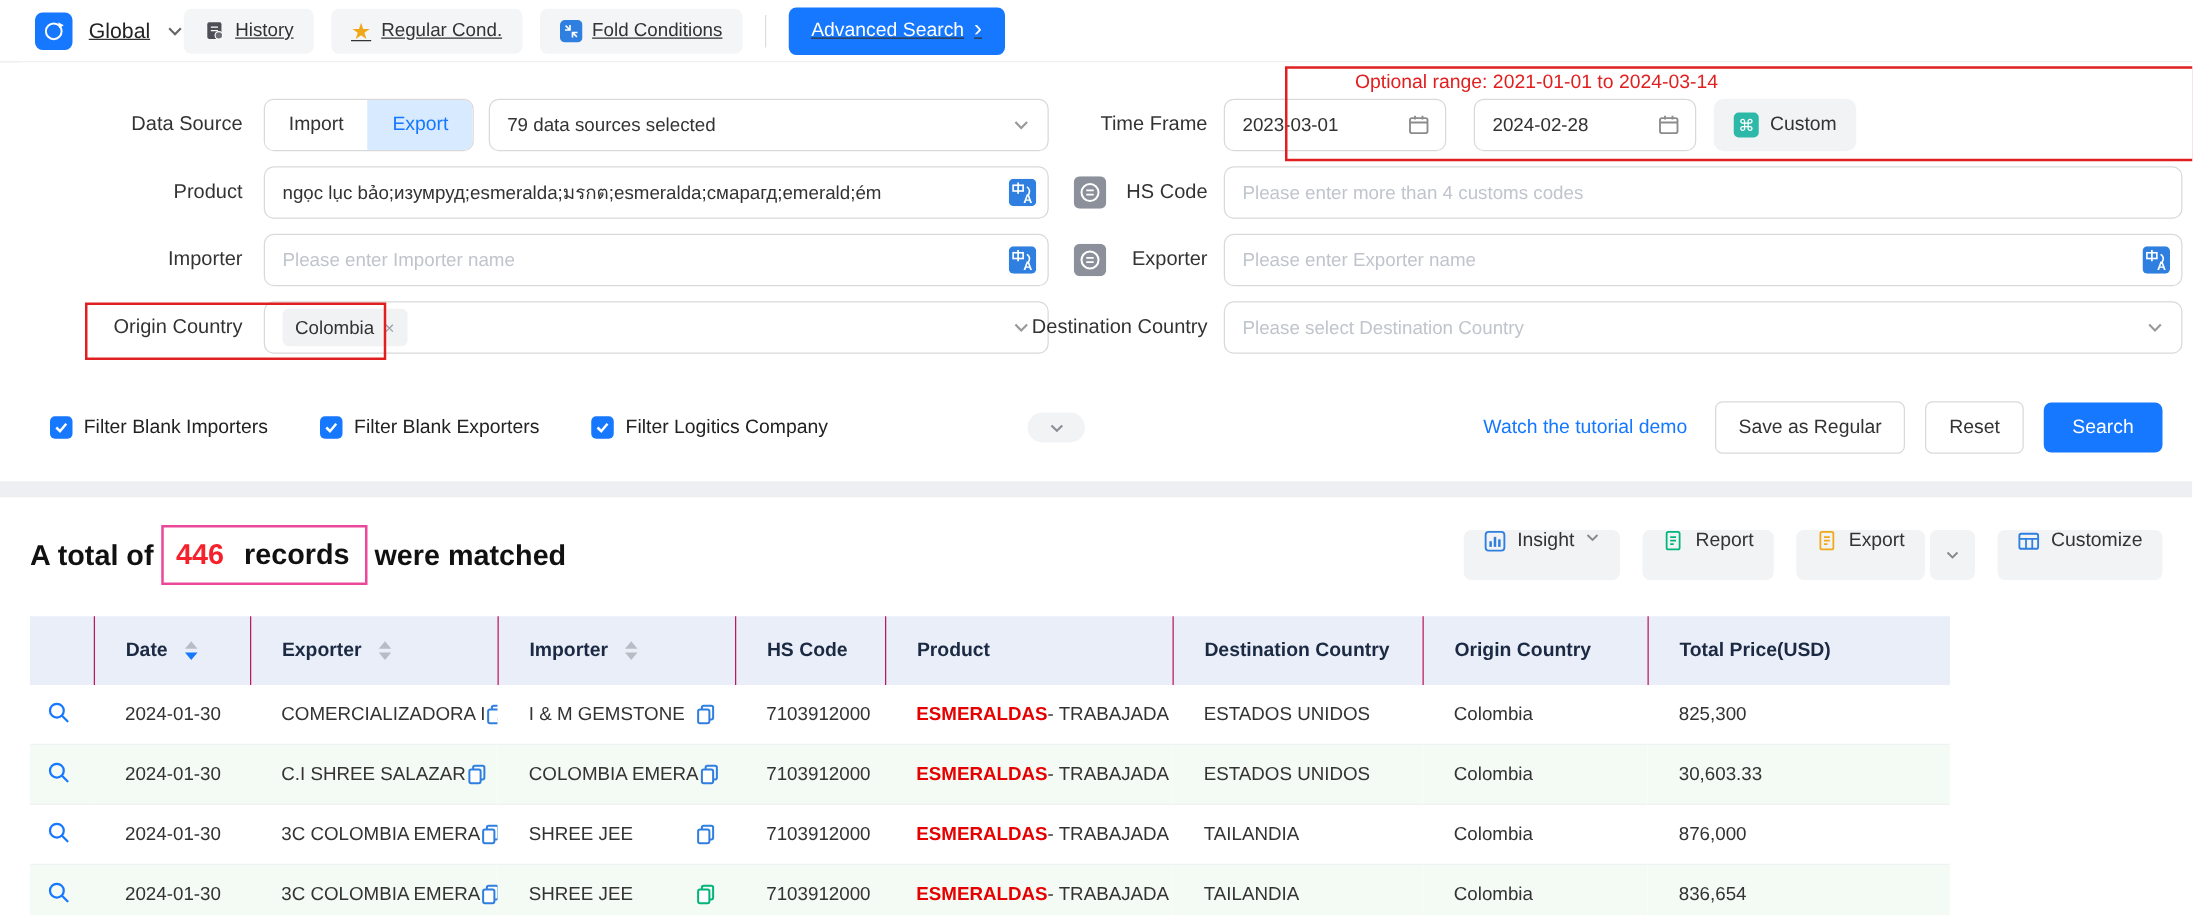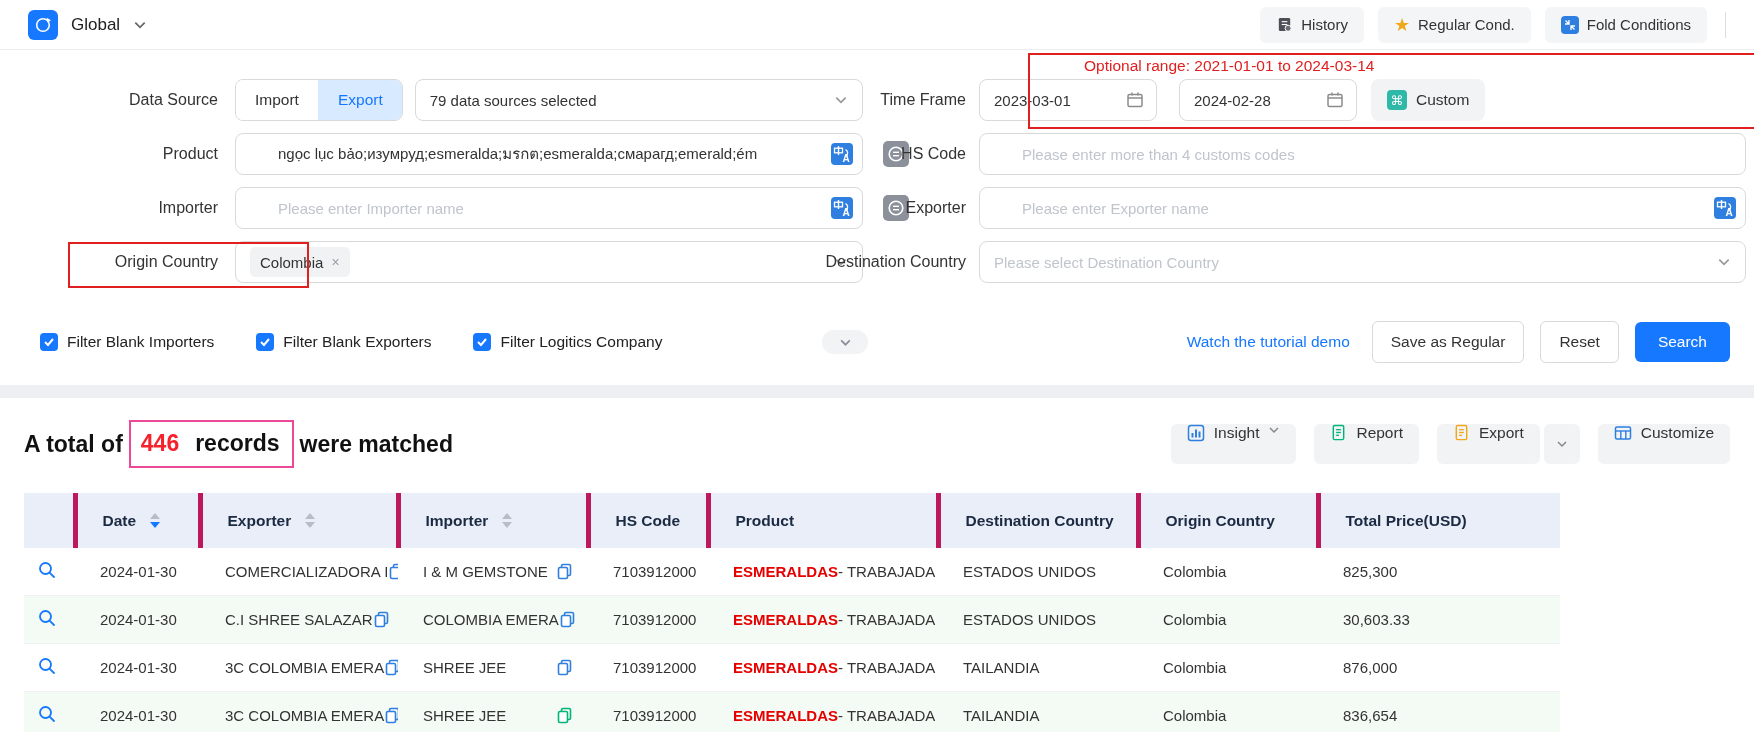--- a/index.html
+++ b/index.html
@@ -1,45 +1,45 @@
 <!DOCTYPE html>
 <html><head>
 <meta charset="utf-8">
 <style>
   html,body{margin:0;padding:0;background:#fff;font-family:"Liberation Sans",sans-serif;}
   .screen{position:relative;width:1754px;height:732px;background:#fff;overflow:hidden;color:#333;}
 
   
   .topbar{position:absolute;top:0;left:0;right:0;height:50px;border-bottom:1px solid #ececec;
-    display:flex;align-items:center;justify-content:space-between;padding:0 24px 0 28px;box-sizing:border-box;background:#fff;}
+    display:flex;align-items:center;justify-content:flex-start;padding:0 24px 0 28px;box-sizing:border-box;background:#fff;text-decoration:underline;}
   .brand{display:flex;align-items:center;gap:13px;}
   .logo{width:30px;height:30px;border-radius:6px;background:#1677ff;display:flex;align-items:center;justify-content:center;flex:none;}
   .brand-name{font-size:17px;color:#222;}
   .tb-right{display:flex;align-items:center;gap:14px;}
   .tb-btn{height:36px;background:#f4f5f7;border-radius:6px;display:flex;align-items:center;gap:8px;padding:0 16px;font-size:15px;color:#333;cursor:pointer;}
   .tb-divider{width:1px;height:26px;background:#ddd;margin:0 4px;}
   .adv-btn{height:38px;background:#1677ff;color:#fff;border-radius:6px;display:flex;align-items:center;gap:8px;padding:0 18px;font-size:15.5px;cursor:pointer;}
   .adv-arrow{font-size:19px;line-height:1;margin-top:-2px;}
 
   
   .form-section{position:absolute;top:50px;left:16px;right:0;height:335px;background:#fff;}
   .col-left{position:absolute;left:0;top:0;width:880px;height:240px;}
   .col-right{position:absolute;left:808px;top:0;width:946px;height:240px;}
   .frow{position:absolute;left:0;height:44px;display:flex;align-items:center;width:100%;}
   .r1{top:28px;} .r2{top:82px;} .r3{top:136px;} .r4{top:190px;}
   .flabel{flex:none;text-align:right;font-size:16px;color:#333;}
-  .col-left .flabel{width:178px;margin-left:24px;}
+  .col-left .flabel{width:178px;}
   .col-right .flabel{width:142px;}
   .ffield{margin-left:17px;position:relative;display:flex;align-items:center;}
   .col-left .ffield{width:628px;}
   .col-right .ffield{margin-left:13px;width:767px;}
 
   .inputbox{height:42px;border:1px solid #d9d9d9;border-radius:8px;box-sizing:border-box;display:flex;align-items:center;
     padding:0 14px;font-size:15px;background:#fff;position:relative;width:100%;}
-  .inputbox input{border:none;outline:none;flex:1;font:inherit;color:#333;padding:0;background:transparent;min-width:0;margin-left:28px;}
+  .inputbox input{border:none;outline:none;flex:1;font:inherit;color:#333;padding:0;background:transparent;min-width:0;}
   .inputbox input::placeholder{color:#c0c4cc;}
   .pad-ic input{padding-right:30px;}
   .trans-ic{position:absolute;right:9px;top:50%;transform:translateY(-50%);display:flex;}
   .dedupe{position:absolute;top:50%;transform:translateY(-50%);display:flex;}
   .selectbox{height:42px;border:1px solid #d9d9d9;border-radius:8px;box-sizing:border-box;display:flex;align-items:center;
     justify-content:space-between;padding:0 14px;font-size:15px;background:#fff;width:100%;cursor:pointer;}
   .ph{color:#c0c4cc;}
   .seg{display:flex;height:42px;border:1px solid #d9d9d9;border-radius:8px;overflow:hidden;box-sizing:border-box;flex:none;}
   .seg-item{padding:0 19px;display:flex;align-items:center;font-size:15.5px;color:#333;background:#fff;cursor:pointer;}
   .seg-item + .seg-item{border-left:1px solid #e4e6e9;}
@@ -75,21 +75,21 @@
   .count-box{border:2px solid #ec4899;margin:0 6px;padding:8px 12px 9px 10px;display:inline-flex;gap:16px;}
   .count{color:#f5222d;}
   .res-actions{margin-left:auto;display:flex;align-items:center;gap:18px;}
   .res-btn{height:40px;background:#f2f3f5;border-radius:6px;display:flex;align-items:flex-start;gap:9px;padding:0 16px;font-size:15.5px;color:#333;cursor:pointer;}
   .split{display:flex;align-items:center;gap:4px;}
   .split-chev{height:40px;width:36px;background:#f2f3f5;border-radius:6px;display:flex;align-items:center;justify-content:center;cursor:pointer;}
 
   .table-wrap{position:absolute;top:95px;left:24px;width:1536px;}
   table{border-collapse:collapse;table-layout:fixed;width:1536px;}
   thead th{height:55px;background:#e9eef8;font-size:15.5px;color:#1b2a42;text-align:left;padding:0 0 0 25px;
-    border-right:5px solid #be185d;box-sizing:border-box;font-weight:bold;}
+    border-right:1px solid #be185d;box-sizing:border-box;font-weight:bold;}
   thead th:last-child{border-right:none;}
   thead th.c0{padding-left:0;}
   .th-inner{display:flex;align-items:center;gap:14px;}
   tbody td{height:47px;font-size:15px;color:#333;padding:0 0 0 25px;border-bottom:1px solid #f0f1f3;
     white-space:nowrap;overflow:hidden;box-sizing:border-box;}
   tbody td.c0{padding-left:13px;}
   tr.alt{background:#f4faf4;}
   .flexcell{display:flex;align-items:center;justify-content:space-between;padding-right:15px;height:47px;}
   .hl{color:#e60000;font-weight:bold;}
   .sorter{display:inline-flex;flex-direction:column;gap:3px;cursor:pointer;}
@@ -139,20 +139,24 @@
         <span class="ic">
           <svg width="18" height="18" viewBox="0 0 18 18">
               <rect width="18" height="18" rx="4" fill="#2e7fe0"></rect>
               <path d="M8 4 L8 8 L4 8 M8 8 L4.5 4.5" stroke="#fff" stroke-width="1.3" fill="none"></path>
               <path d="M10 14 L10 10 L14 10 M10 10 L13.5 13.5" stroke="#fff" stroke-width="1.3" fill="none"></path>
             </svg>
         </span>
         <span>Fold Conditions</span>
       </div>
       <div class="tb-divider"></div>
+      <div class="adv-btn">
+        <span>Advanced Search</span>
+        <span class="adv-arrow">›</span>
+      </div>
     </div>
   </div>
 
   <div class="form-section">
 
     <div class="red-box" id="tf-redbox"></div>
     <div class="red-box" id="origin-redbox"></div>
     <div class="optional">Optional range:  2021-01-01 to 2024-03-14</div>
 
     <div class="col-left">

